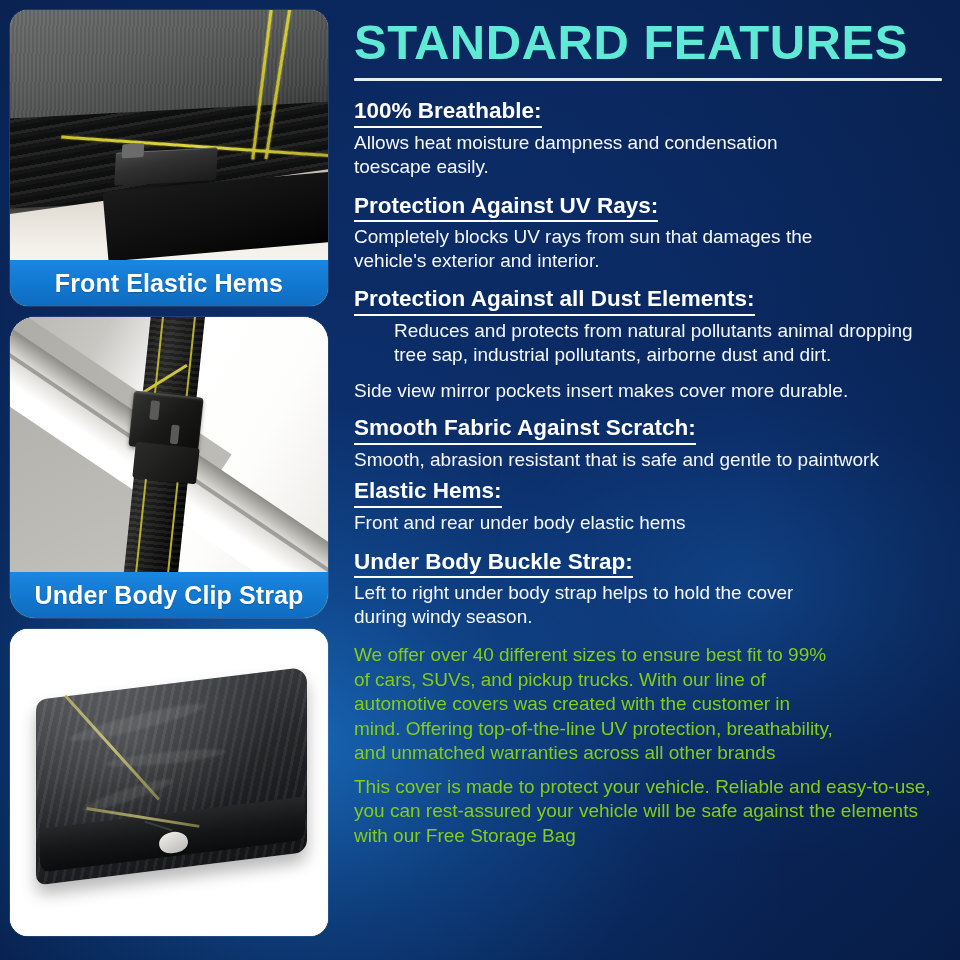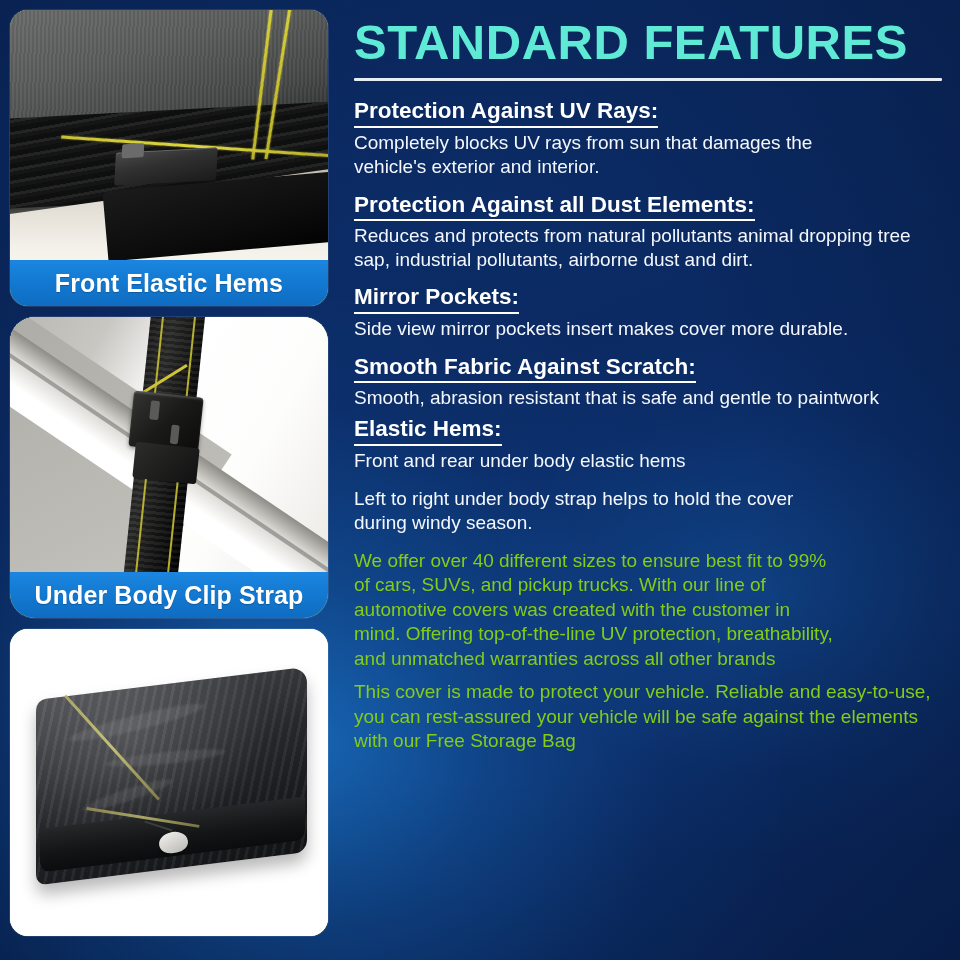--- a/index.html
+++ b/index.html
@@ -323,21 +323,21 @@
     color:#f4f8fd;
     font-size:19px;
     line-height:1.26;
     font-weight:normal;
     max-width:600px;
   }
 
   .f-breathable .feature-body,
   .f-uv .feature-body,
   .f-buckle .feature-body { max-width:470px; }
-  .f-dust .feature-body  { max-width:608px; }
+  .f-dust .feature-body  { max-width:608px;margin-left:40px; }
   .f-mirror .feature-body,
   .f-smooth .feature-body { max-width:600px; }
 
   .feature.f-breathable { margin-bottom:14px; }
   .feature.f-uv        { margin-bottom:13px; }
   .feature.f-dust      { margin-bottom:12px; }
   .feature.f-mirror    { margin-bottom:13px; }
   .feature.f-smooth    { }
   .feature.f-elastic   { margin-bottom:14px; }
   .feature.f-buckle    { margin-bottom:14px; }
@@ -413,47 +413,51 @@
 
     </div>
 
     <div class="right-col">
 
       <div class="title">STANDARD FEATURES</div>
       <div class="title-rule"></div>
 
       <div class="features">
 
+        <div class="feature f-breathable">
+          <div class="feature-head">100% Breathable:</div>
+          <div class="feature-body">Allows heat moisture dampness and condensation toescape easily.</div>
+        </div>
 
         <div class="feature f-uv">
           <div class="feature-head">Protection Against UV Rays:</div>
           <div class="feature-body">Completely blocks UV rays from sun that damages the vehicle's exterior and interior.</div>
         </div>
 
         <div class="feature f-dust">
           <div class="feature-head">Protection Against all Dust Elements:</div>
           <div class="feature-body">Reduces and protects from natural pollutants animal dropping tree sap, industrial pollutants, airborne dust and dirt.</div>
         </div>
 
         <div class="feature f-mirror">
-          <div class="feature-head">Mirror Pockets:</div>
           <div class="feature-body">Side view mirror pockets insert makes cover more durable.</div>
         </div>
 
         <div class="feature f-smooth">
           <div class="feature-head">Smooth Fabric Against Scratch:</div>
           <div class="feature-body">Smooth, abrasion resistant that is safe and gentle to paintwork</div>
         </div>
 
         <div class="feature f-elastic">
           <div class="feature-head">Elastic Hems:</div>
           <div class="feature-body">Front and rear under body elastic hems</div>
         </div>
 
         <div class="feature f-buckle">
+          <div class="feature-head">Under Body Buckle Strap:</div>
           <div class="feature-body">Left to right under body strap helps to hold the cover during windy season.</div>
         </div>
 
         <div class="para para-sizes">We offer over 40 different sizes to ensure best fit to 99% of cars, SUVs, and pickup trucks. With our line of automotive covers was created with the customer in mind. Offering top-of-the-line UV protection, breathability, and unmatched warranties across all other brands</div>
 
         <div class="para para-closing">This cover is made to protect your vehicle. Reliable and easy-to-use, you can rest-assured your vehicle will be safe against the elements with our Free Storage Bag</div>
 
       </div>
     </div>
 

